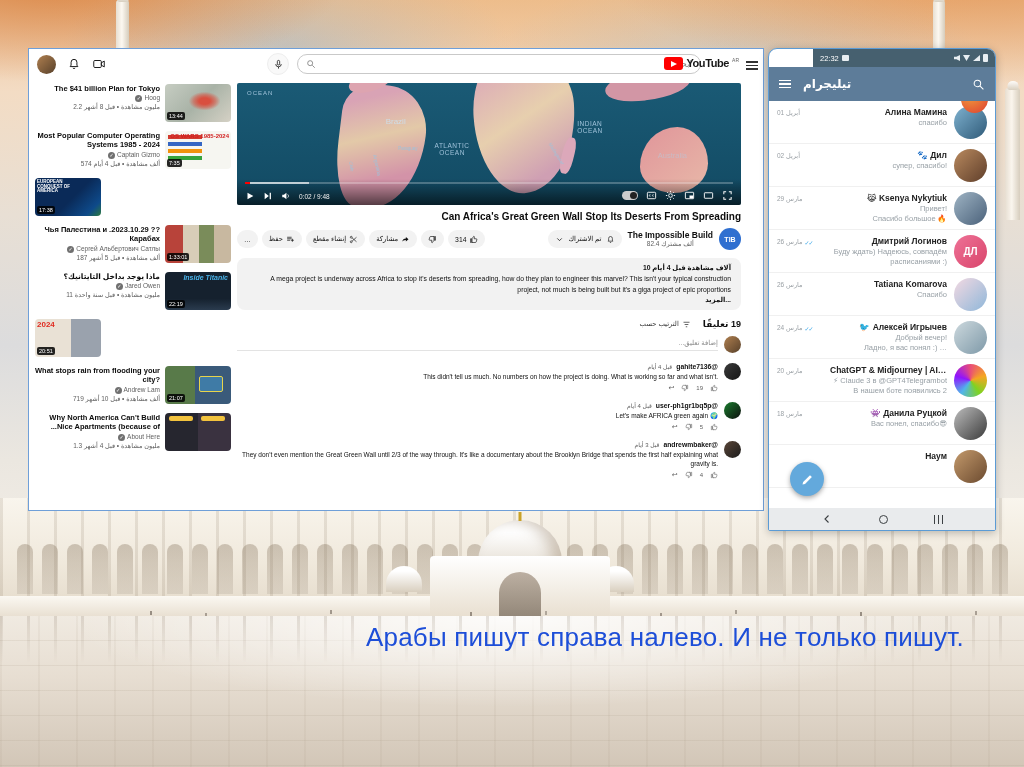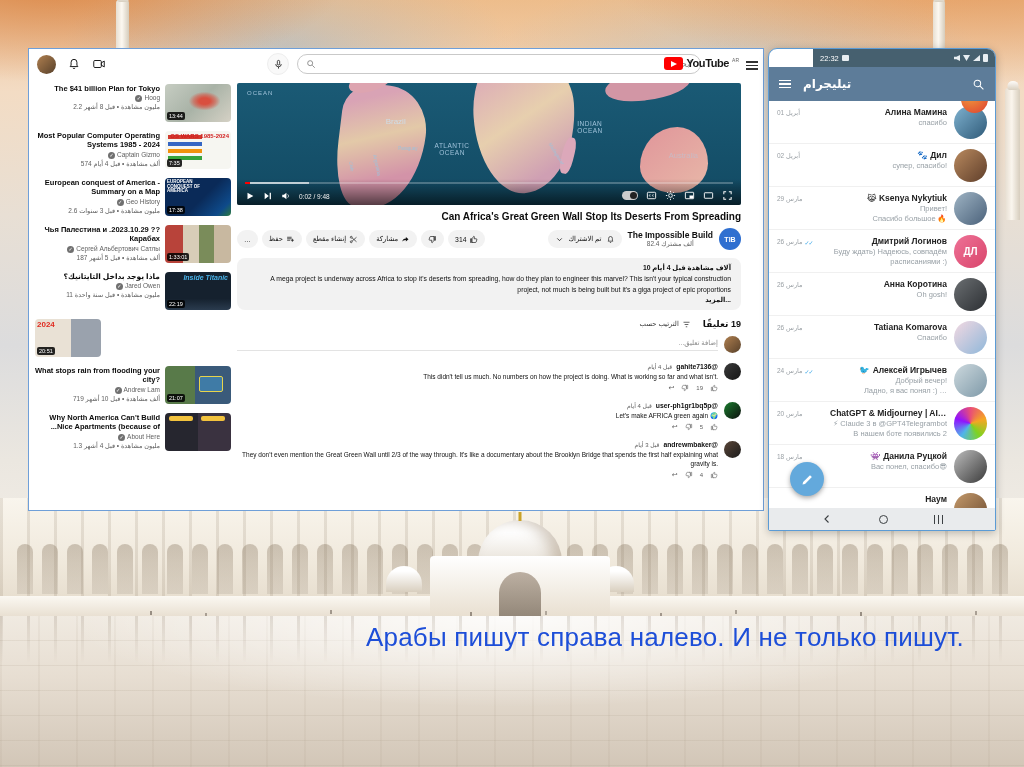--- a/index.html
+++ b/index.html
@@ -140,21 +140,21 @@
     border-radius:55% 45% 50% 50%/60% 55% 45% 40%; }
   .mlab { position:absolute; color:#9fc2da; font-size:6px; white-space:pre-line; }
   .ml0 { left:2%; top:6%; letter-spacing:1px; }
   .ml1 { left:29.5%; top:28%; font-size:8px; color:#cfdde6; }
   .ml2 { left:32%; top:52%; font-size:4.5px; }
   .ml3 { left:28%; top:58%; font-size:5px; transform:rotate(78deg); transform-origin:left top; }
   .ml4 { left:23%; top:64%; font-size:4.5px; transform:rotate(80deg); transform-origin:left top; }
   .ml5 { left:38.5%; top:48%; font-size:6.5px; width:42px; text-align:center; letter-spacing:.5px; }
   .ml6 { left:62.5%; top:48%; font-size:4.5px; transform:rotate(58deg); transform-origin:left top; }
   .ml7 { left:67.5%; top:30%; font-size:6.5px; width:36px; letter-spacing:.5px; }
-  .ml8 { left:83.5%; top:56%; font-size:7.5px; color:#cbb9c2;margin-left:11px; }
+  .ml8 { left:83.5%; top:56%; font-size:7.5px; color:#cbb9c2; }
   .pbar { position:absolute; left:0; right:0; bottom:0; height:26px;
     background:linear-gradient(180deg, rgba(0,0,0,0), rgba(0,0,0,.6)); }
   .prog { position:absolute; left:8px; right:8px; bottom:21px; height:2px; background:rgba(255,255,255,.25); }
   .prog .loaded { position:absolute; left:0; top:0; bottom:0; width:64px; background:rgba(255,255,255,.65); }
   .prog .played { position:absolute; left:0; top:0; bottom:0; width:5px; background:#f00; }
   .ctr { position:absolute; left:8px; bottom:4px; display:flex; align-items:center; gap:8px; color:#fff; }
   .ctr-r { left:auto; right:8px; gap:8px; }
   .ptime { font-size:6.5px; color:#eee; }
   .ap-pill { width:16px; height:9px; border-radius:5px; background:#ccc; position:relative; }
   .ap-pill::after { content:""; position:absolute; right:1px; top:1px; width:7px; height:7px; border-radius:50%; background:#222; }
@@ -416,25 +416,20 @@
               <div class="sb-title">Most Popular Computer Operating Systems 1985 - 2024</div>
               <div class="sb-ch"><span class="vcheck">✓</span><span>Captain Gizmo</span></div>
               <div class="sb-meta">574 ألف مشاهدة • قبل 4 أيام</div>
             </div>
             <div class="sb-thumb t-oswars">
               <span class="tlabel">OS WARS 1985-2024</span>
               <span class="dur">7:35</span>
             </div>
           </div>
           <div class="sb-item">
-            <div class="sb-text">
-              <div class="sb-title">European conquest of America - Summary on a Map</div>
-              <div class="sb-ch"><span class="vcheck">✓</span><span>Geo History</span></div>
-              <div class="sb-meta">2.6 مليون مشاهدة • قبل 3 سنوات</div>
-            </div>
             <div class="sb-thumb t-conquest">
               <span class="tlabel">EUROPEAN CONQUEST OF AMERICA</span>
               <span class="dur">17:38</span>
             </div>
           </div>
           <div class="sb-item">
             <div class="sb-text">
               <div class="sb-title">Чья Палестина и .2023.10.29 ?? Карабах</div>
               <div class="sb-ch"><span class="vcheck">✓</span><span>Сергей Альбертович Сатлы</span></div>
               <div class="sb-meta">187 ألف مشاهدة • قبل 5 أشهر</div>
@@ -762,33 +757,20 @@
           <div class="tg-avatar initials" style="--c1: #ee7297; --c2: #d9456b;">
             <span>ДЛ</span>
           </div>
         </div>
         <div class="tg-chat">
           <div class="tg-datecol">
             <span class="tg-date">26 مارس</span>
             <span class="tg-checks" style="visibility: hidden;"></span>
           </div>
           <div class="tg-textcol">
-            <div class="tg-name">Анна Коротина</div>
-            <div class="tg-msg">Oh gosh!</div>
-          </div>
-          <div class="tg-avatar photo" style="--c1: #6b6f72; --c2: #2c2f33;">
-            <span></span>
-          </div>
-        </div>
-        <div class="tg-chat">
-          <div class="tg-datecol">
-            <span class="tg-date">26 مارس</span>
-            <span class="tg-checks" style="visibility: hidden;"></span>
-          </div>
-          <div class="tg-textcol">
             <div class="tg-name">Tatiana Komarova</div>
             <div class="tg-msg">Спасибо</div>
           </div>
           <div class="tg-avatar photo" style="--c1: #f3d9e2; --c2: #8fb7d9;">
             <span></span>
           </div>
         </div>
         <div class="tg-chat">
           <div class="tg-datecol">
             <span class="tg-date">24 مارس</span>

